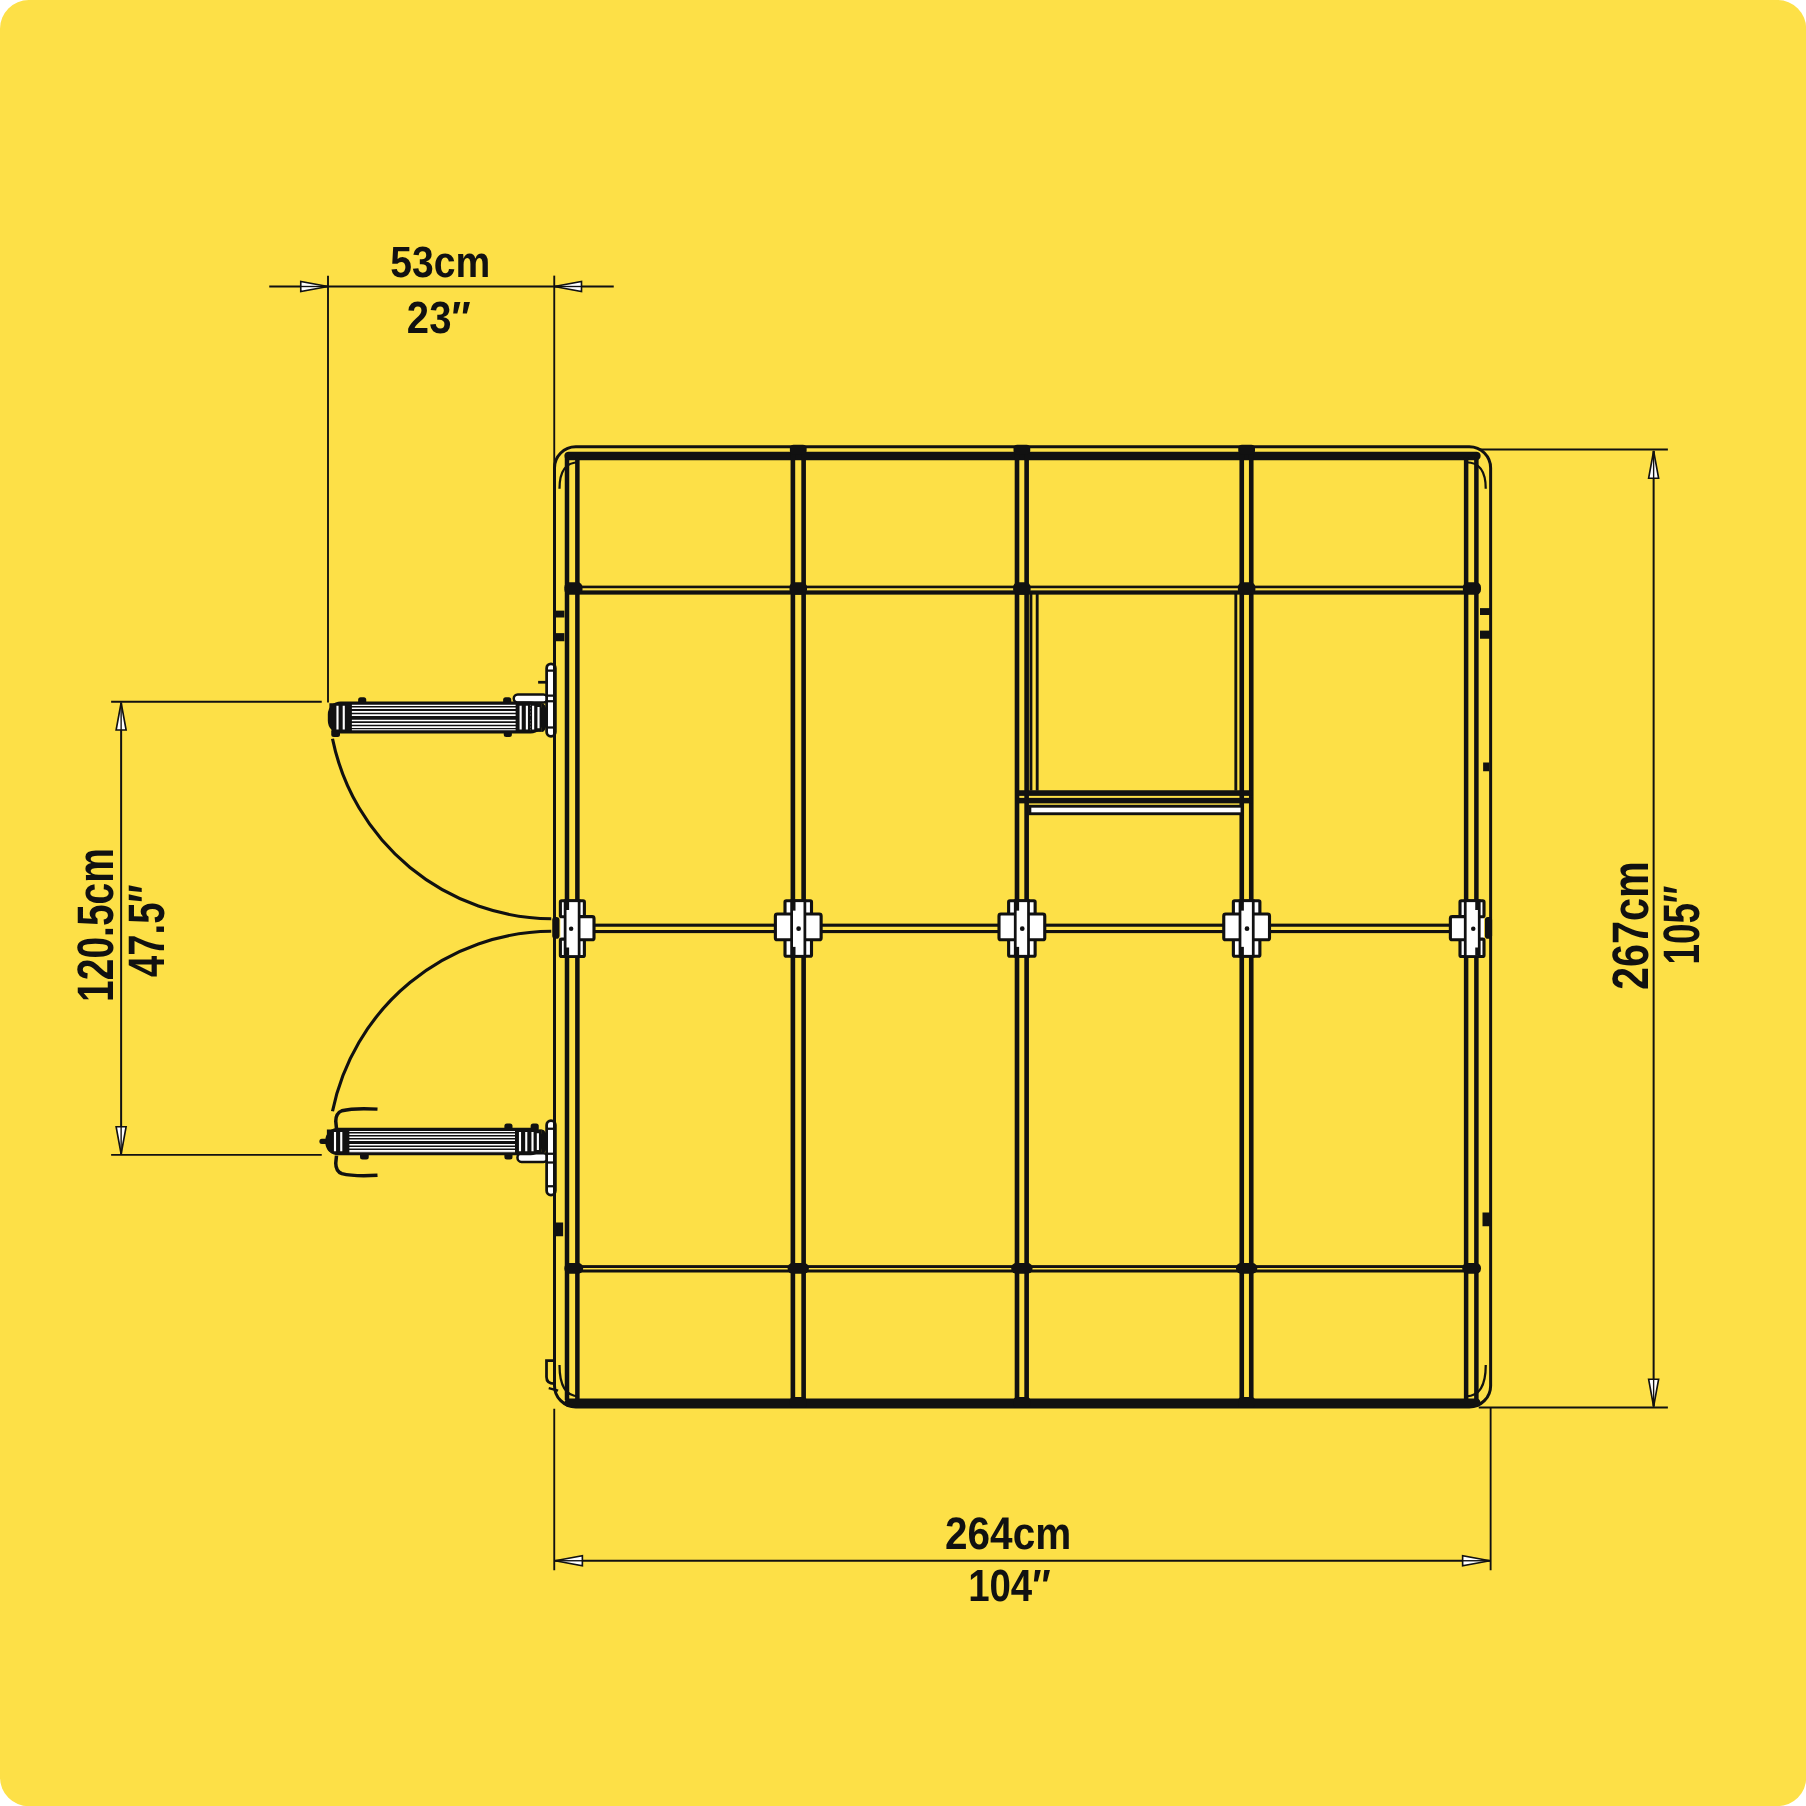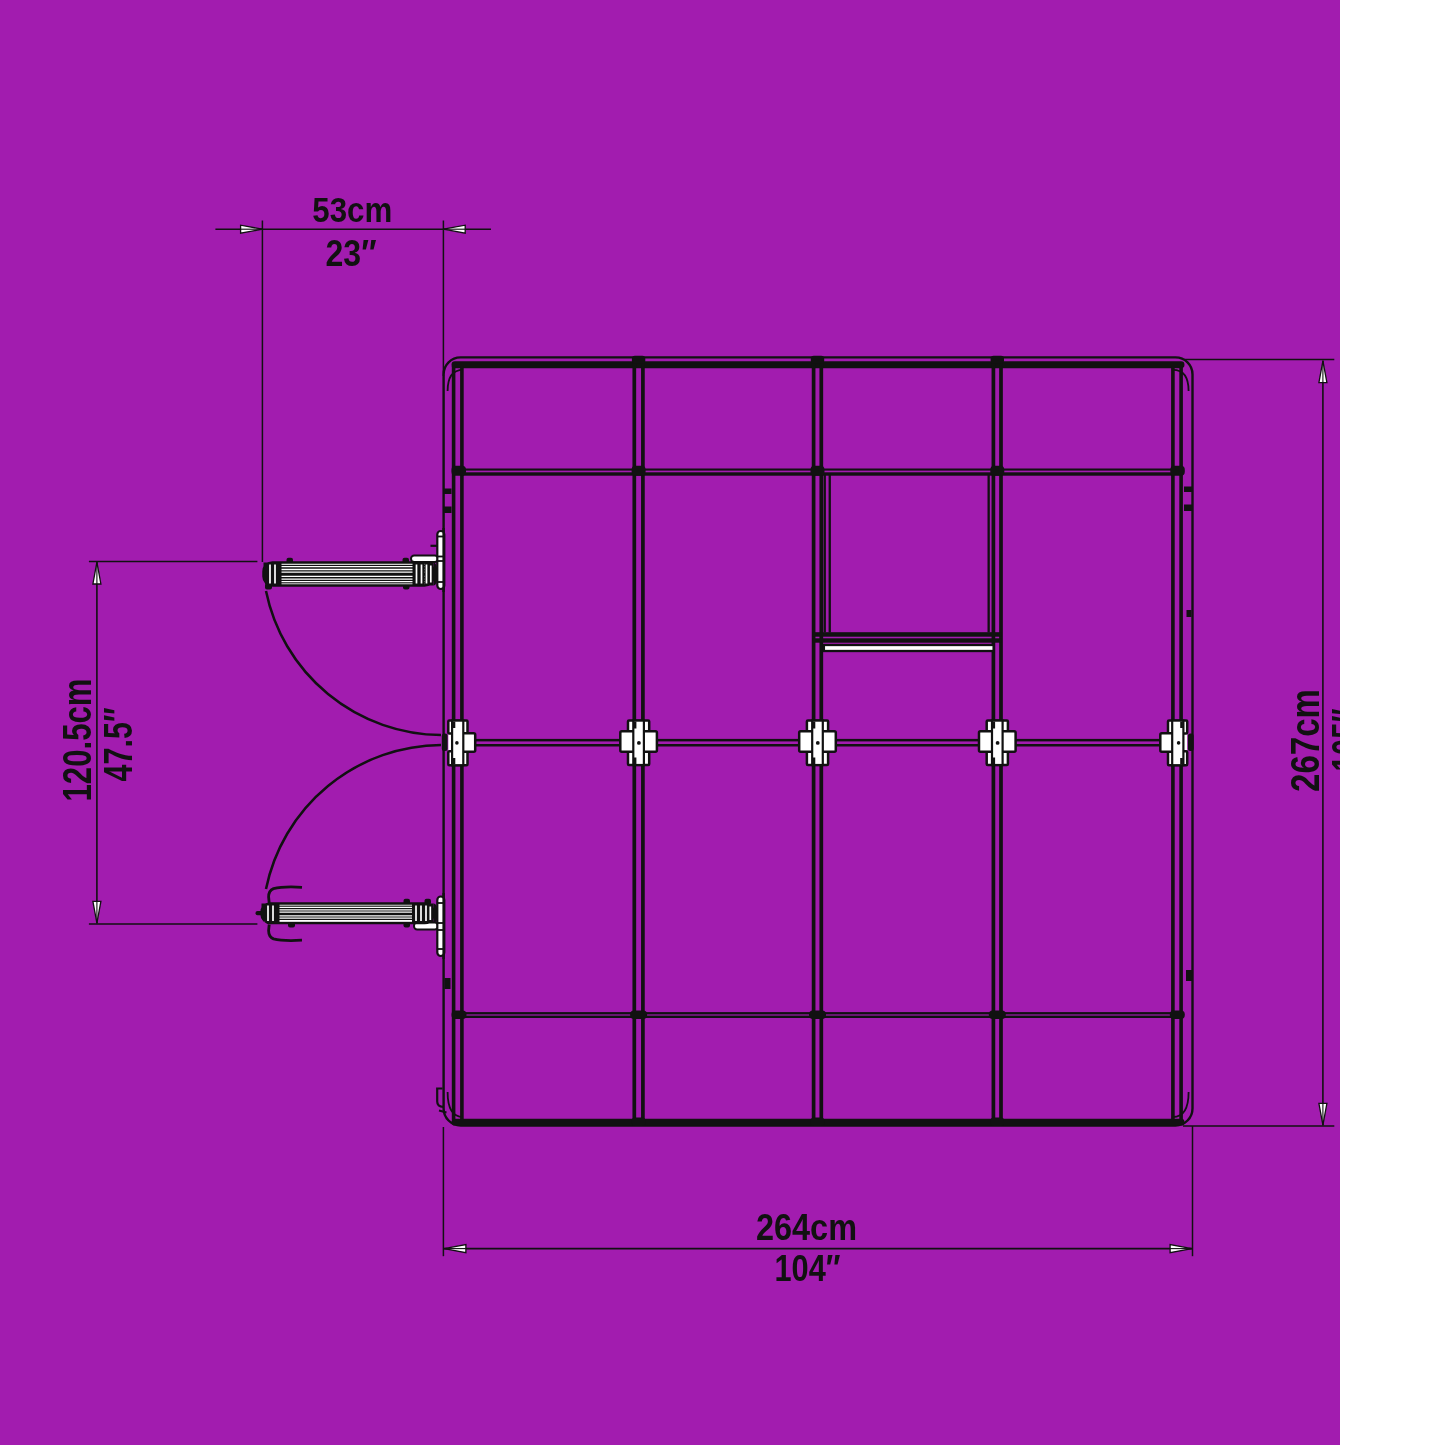--- a/index.html
+++ b/index.html
@@ -1,16 +1,16 @@
 <!DOCTYPE html>
 <html><head>
 <meta charset="utf-8">
 <style>
   html,body{margin:0;padding:0;background:#fff;}
-  #page{width:1340px;height:1445px;background:#a21caf;position:relative;overflow:hidden;}
+  #page{width:1445px;height:1445px;background:#fde047;position:relative;overflow:hidden;border-radius:23px;}
   svg{display:block;}
   text{font-family:"Liberation Sans",sans-serif;fill:#111;font-weight:bold;}
 </style>
 </head>
 <body>
 
 <div id="page">
 <svg width="1445" height="1445" viewBox="0 0 1445 1445" fill="none" stroke-linecap="butt">
 
 <rect x="443.6" y="357.4" width="748.9" height="768.1" rx="17" fill="none" stroke="#111" stroke-width="2.4"></rect>

